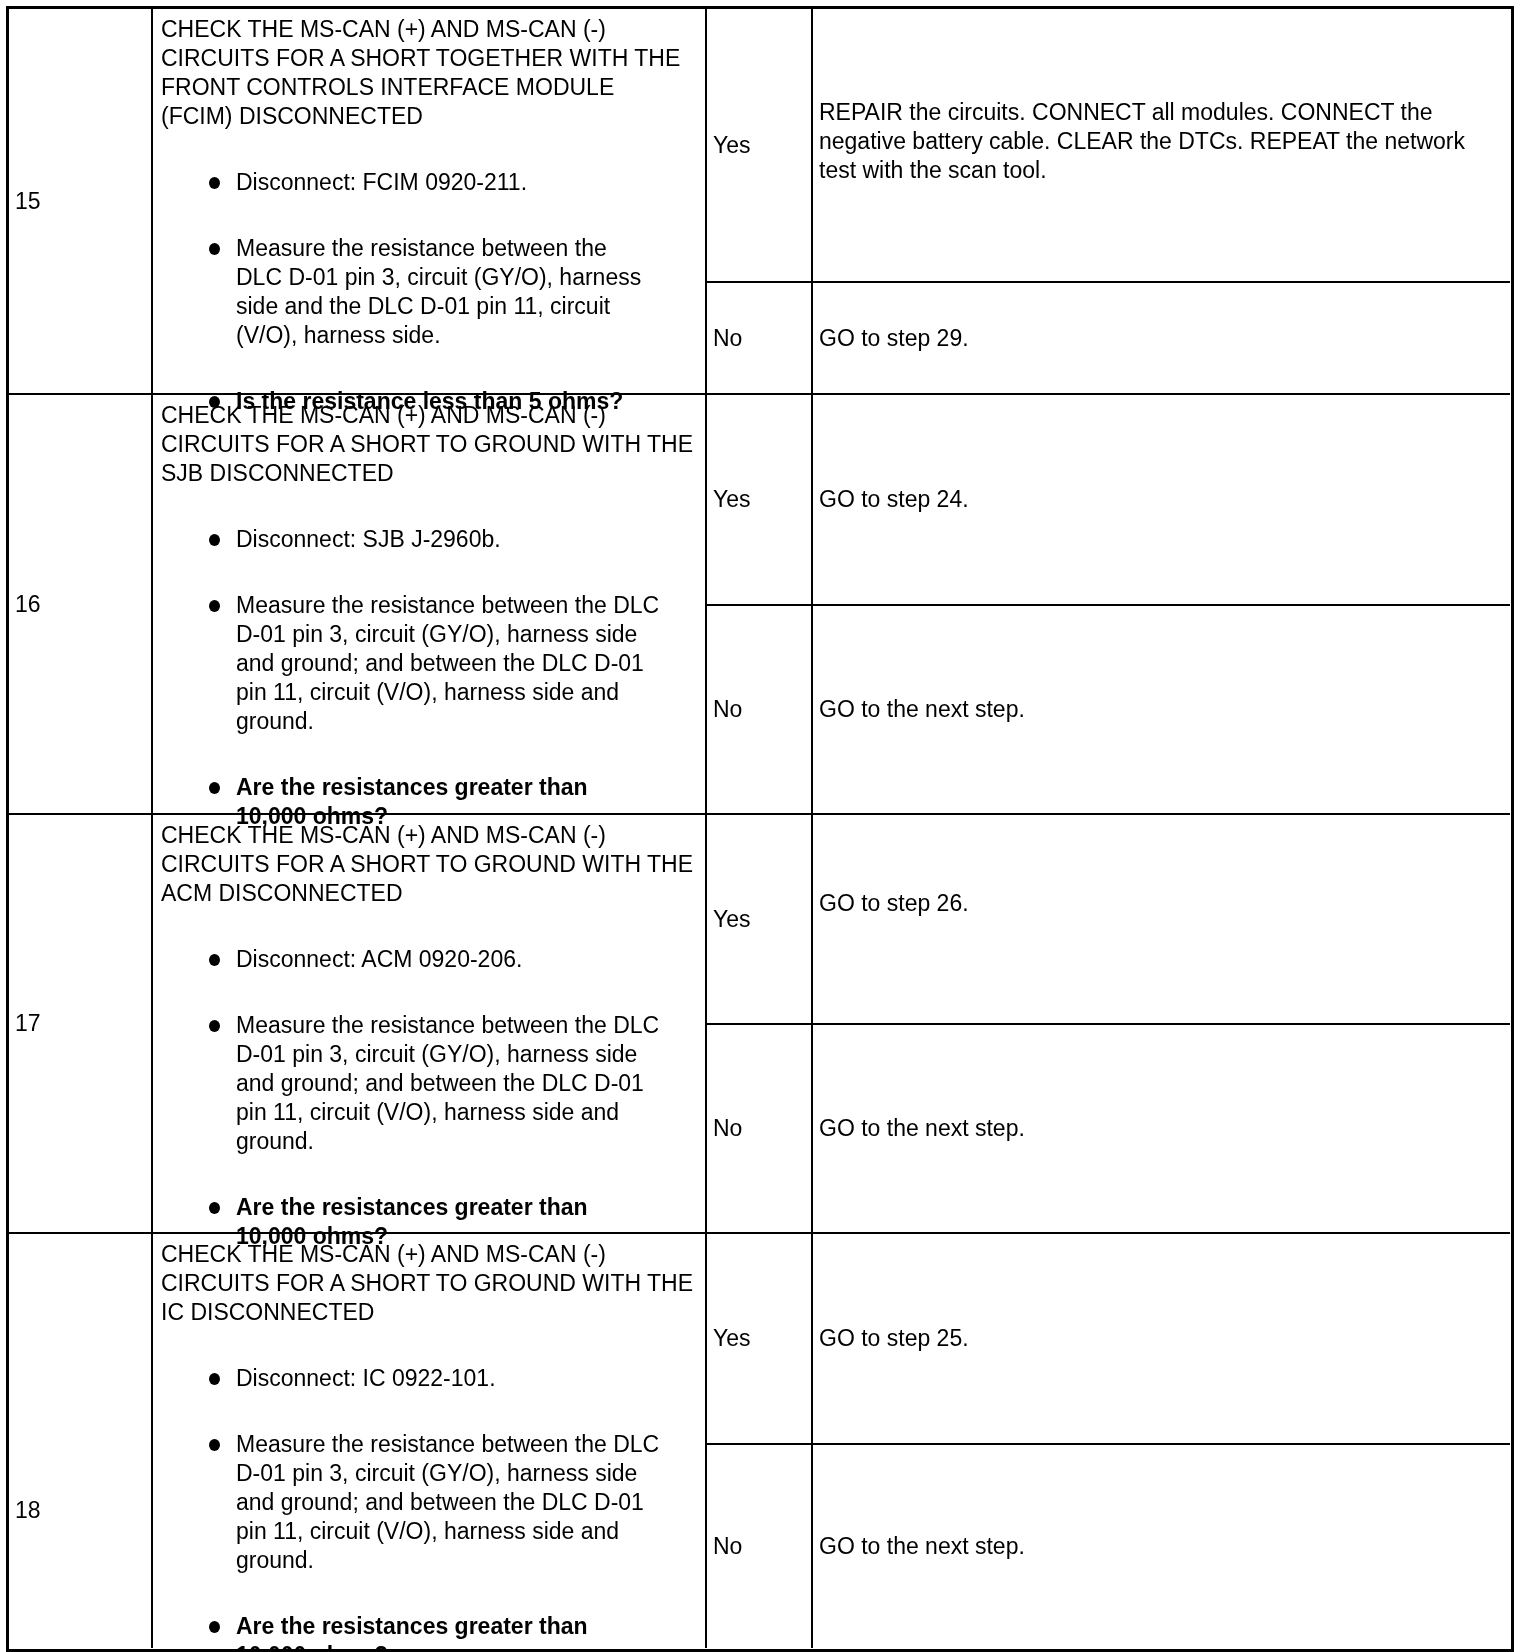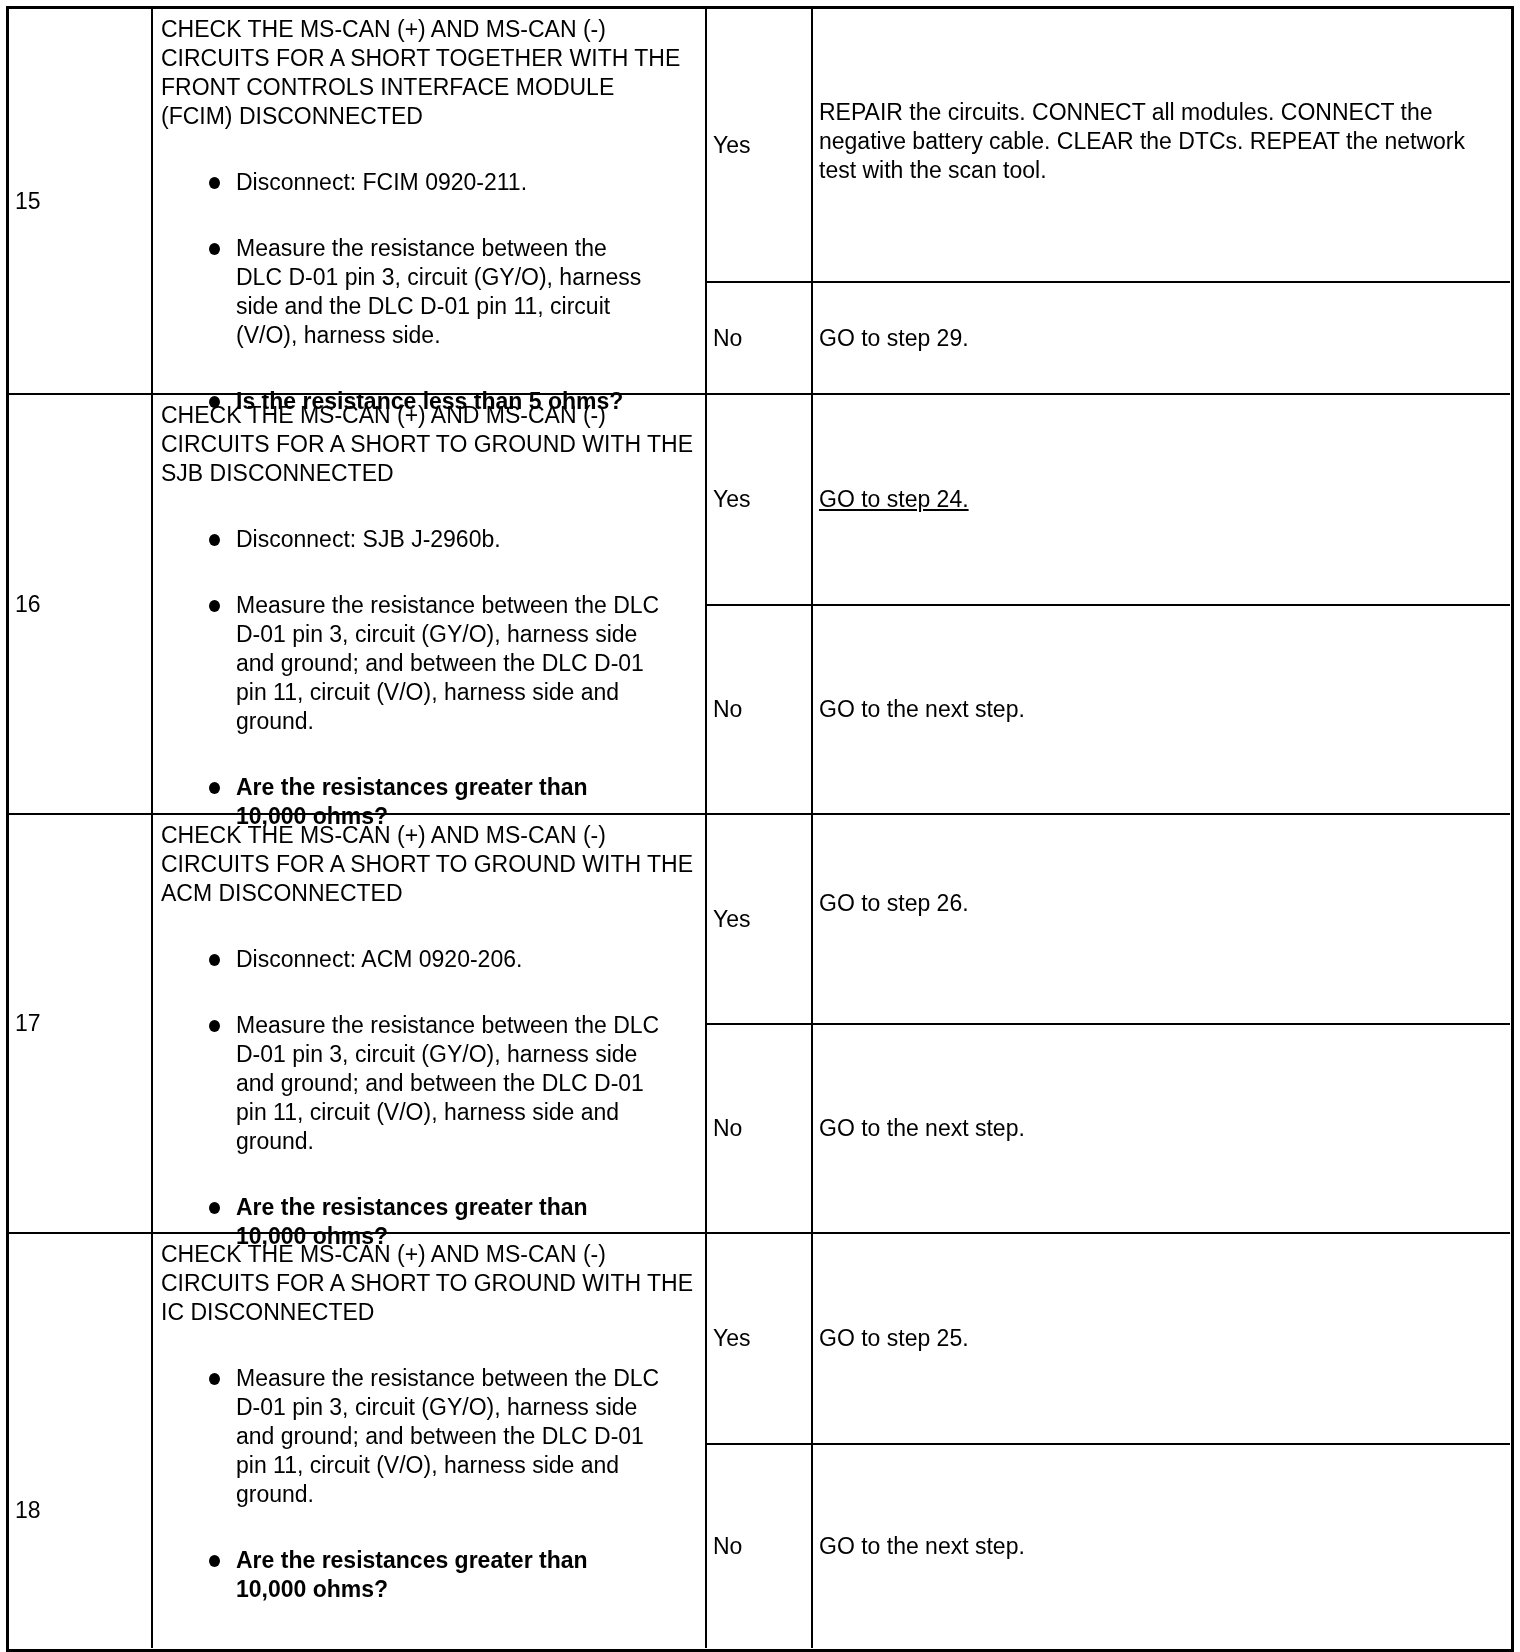--- a/index.html
+++ b/index.html
@@ -61,21 +61,21 @@
 <div class="cell vcenter step-num" style="left:9px; top:395px; width:142px; height:418px;">16</div>
 <div class="cell desc" style="left:153px; top:395px; width:552px; height:418px;">
   <div class="title" style="width:540px;">CHECK THE MS-CAN (+) AND MS-CAN (-) CIRCUITS FOR A SHORT TO GROUND WITH THE SJB DISCONNECTED</div>
   <ul class="bullets" style="margin-top:8px;">
     <li><span class="dot"></span><span>Disconnect: SJB J-2960b.</span></li>
     <li style="width:430px;"><span class="dot"></span><span>Measure the resistance between the DLC D-01 pin 3, circuit (GY/O), harness side and ground; and between the DLC D-01 pin 11, circuit (V/O), harness side and ground.</span></li>
     <li class="q" style="width:380px;"><span class="dot"></span><span>Are the resistances greater than 10,000 ohms?</span></li>
   </ul>
 </div>
 <div class="cell vcenter answer" style="left:707px; top:395px; width:104px; height:209px;">Yes</div>
-<div class="cell vcenter action" style="left:813px; top:395px; width:697px; height:209px;text-decoration:underline;">
+<div class="cell vcenter action" style="left:813px; top:395px; width:697px; height:209px;">
     <span>GO to step 24.</span>
   </div>
 <div class="cell vcenter answer" style="left:707px; top:606px; width:104px; height:207px;">No</div>
 <div class="cell vcenter action" style="left:813px; top:606px; width:697px; height:207px;">
     <span>GO to the next step.</span>
   </div>
 
 <div class="cell vcenter step-num" style="left:9px; top:815px; width:142px; height:417px;">17</div>
 <div class="cell desc" style="left:153px; top:815px; width:552px; height:417px;">
   <div class="title" style="width:540px;">CHECK THE MS-CAN (+) AND MS-CAN (-) CIRCUITS FOR A SHORT TO GROUND WITH THE ACM DISCONNECTED</div>
@@ -91,20 +91,21 @@
   </div>
 <div class="cell vcenter answer" style="left:707px; top:1025px; width:104px; height:207px;">No</div>
 <div class="cell vcenter action" style="left:813px; top:1025px; width:697px; height:207px;">
     <span>GO to the next step.</span>
   </div>
 
 <div class="cell vcenter step-num" style="left:9px; top:1276px; width:142px; height:468px;">18</div>
 <div class="cell desc" style="left:153px; top:1234px; width:552px; height:414px;">
   <div class="title" style="width:540px;">CHECK THE MS-CAN (+) AND MS-CAN (-) CIRCUITS FOR A SHORT TO GROUND WITH THE IC DISCONNECTED</div>
   <ul class="bullets" style="margin-top:8px;">
+    <li><span class="dot"></span><span>Disconnect: IC 0922-101.</span></li>
     <li style="width:430px;"><span class="dot"></span><span>Measure the resistance between the DLC D-01 pin 3, circuit (GY/O), harness side and ground; and between the DLC D-01 pin 11, circuit (V/O), harness side and ground.</span></li>
     <li class="q" style="width:380px;"><span class="dot"></span><span>Are the resistances greater than 10,000 ohms?</span></li>
   </ul>
 </div>
 <div class="cell vcenter answer" style="left:707px; top:1234px; width:104px; height:209px;">Yes</div>
 <div class="cell vcenter action" style="left:813px; top:1234px; width:697px; height:209px;">
     <span>GO to step 25.</span>
   </div>
 <div class="cell vcenter answer" style="left:707px; top:1445px; width:104px; height:203px;">No</div>
 <div class="cell vcenter action" style="left:813px; top:1445px; width:697px; height:203px;">

